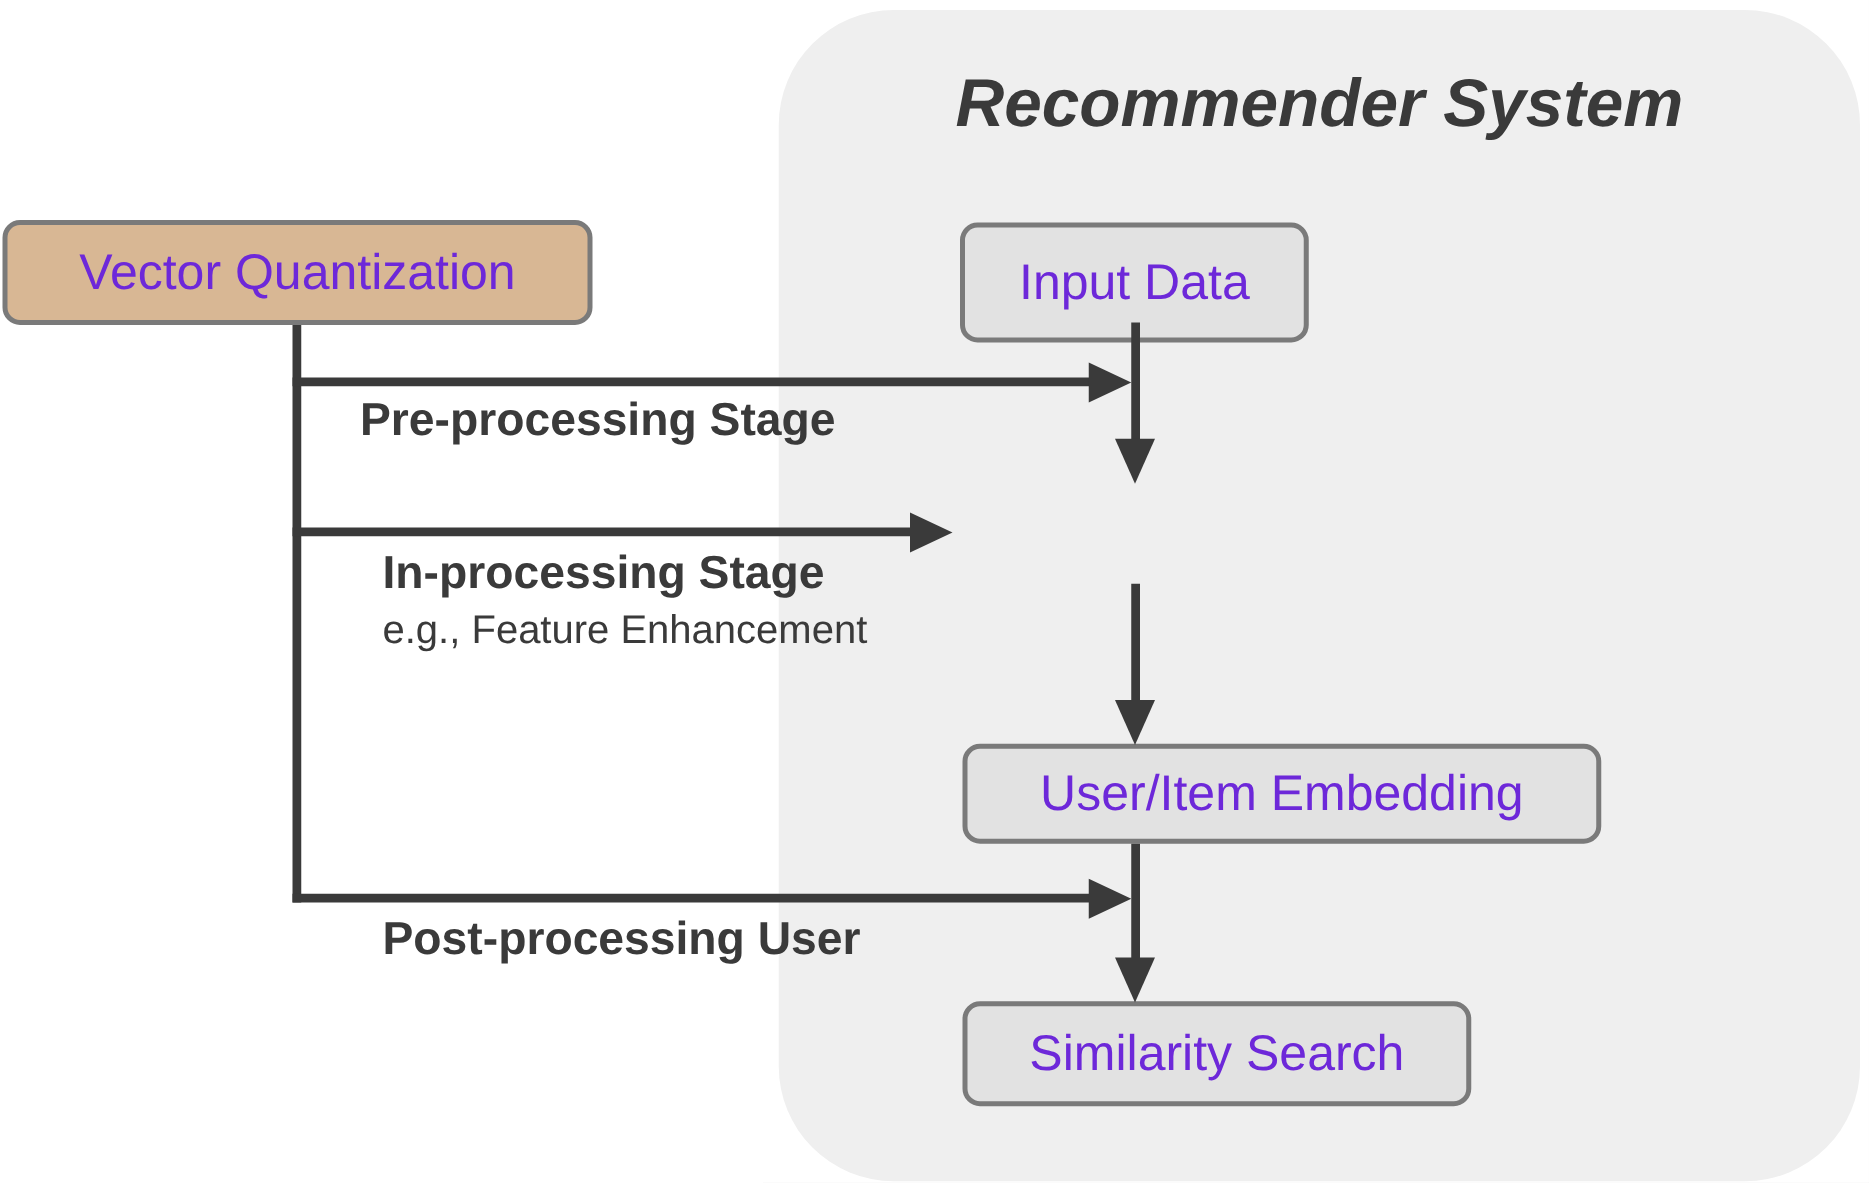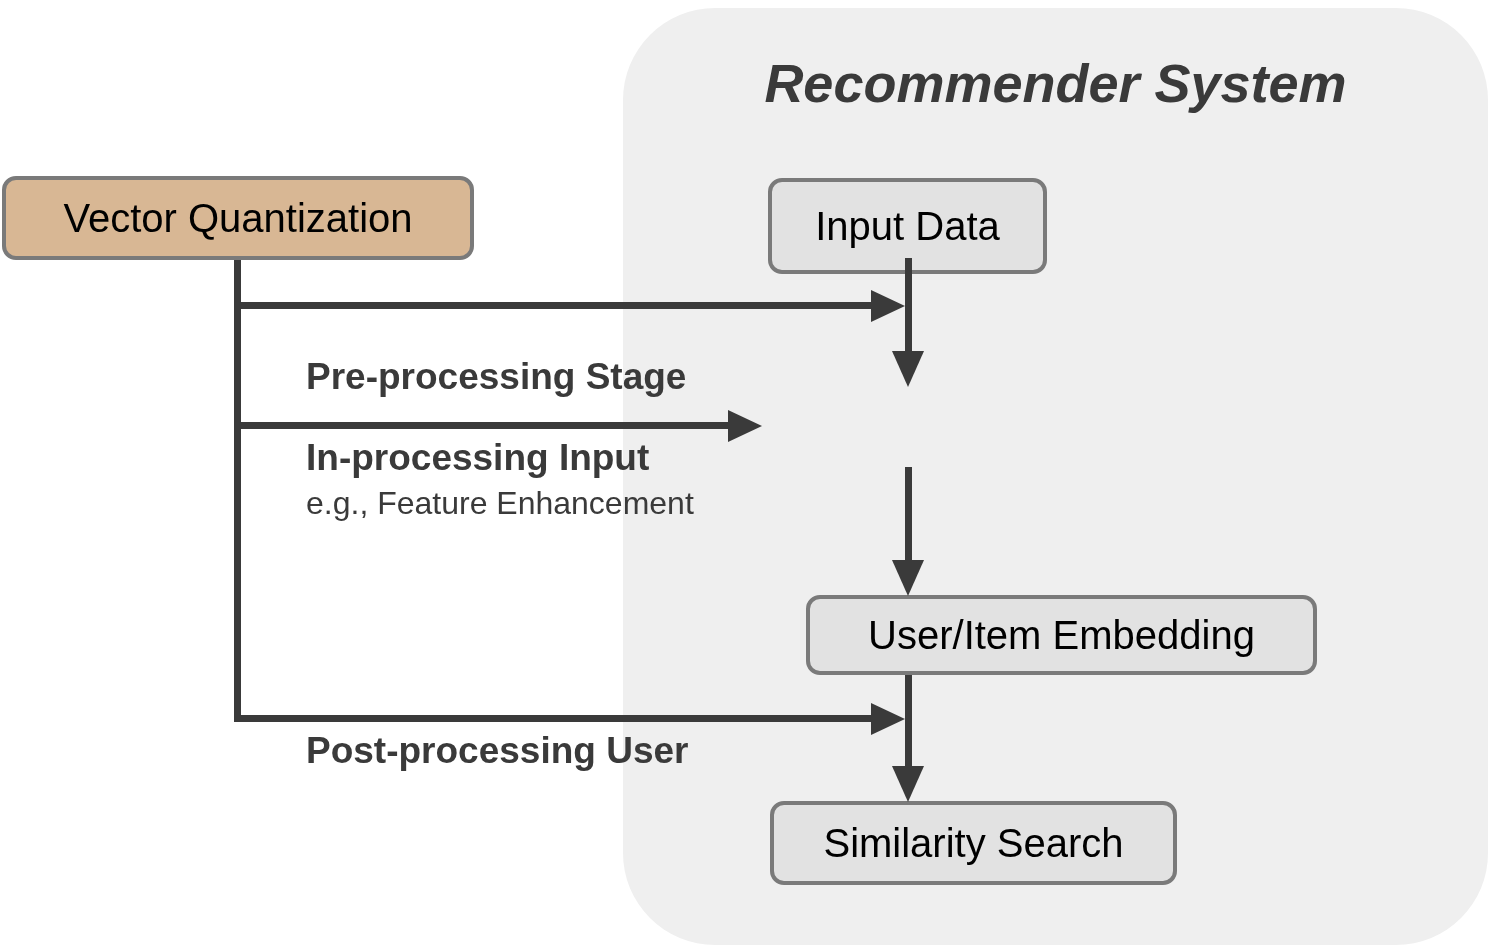--- a/index.html
+++ b/index.html
@@ -31,32 +31,32 @@
     font-style: italic;
     color: #3a3a3a;
     letter-spacing: 0px;
   }
   .node {
     position: absolute;
     box-sizing: border-box;
     border: 4px solid #7a7a7a;
     border-radius: 14px;
     background: #e2e2e2;
-    color: #000000;
+    color: #6d28d9;
     font-size: 40px;
     display: flex;
     align-items: center;
     justify-content: center;
     white-space: nowrap;
   }
   .node.tan { background: #d8b794; }
   .node.vq       { left: 2px;   top: 176px; width: 472px; height: 84px; }
   .node.input    { left: 768px; top: 178px; width: 279px; height: 96px; }
   .node.recmodel { left: 762px; top: 385px; width: 580px; height: 82px; }
-  .node.embed    { left: 770px; top: 595px; width: 511px; height: 80px; margin-left: 36px; }
+  .node.embed    { left: 770px; top: 595px; width: 511px; height: 80px; }
   .node.simsrch  { left: 770px; top: 801px; width: 407px; height: 84px; }
 
   .hline, .vline { position: absolute; background: #3a3a3a; }
   .hline { height: 7px; }
   .vline { width: 7px; }
 
   .arrow-right {
     position: absolute;
     width: 0; height: 0;
     border-left: 34px solid #3a3a3a;
@@ -120,20 +120,20 @@
 
   <div class="vline" style="left:905px; top:258px; height:95px;"></div>
   <div class="arrow-down" style="left:892px; top:351px;"></div>
 
   <div class="vline" style="left:905px; top:467px; height:94px;"></div>
   <div class="arrow-down" style="left:892px; top:560px;"></div>
 
   <div class="vline" style="left:905px; top:675px; height:92px;"></div>
   <div class="arrow-down" style="left:892px; top:766px;"></div>
 
-  <div class="stage-title" style="left:306px; top:315px;margin-top:41px;">Pre-processing Stage</div>
+  <div class="stage-title" style="left:288px; top:315px;">Pre-processing Stage</div>
 
-  <div class="stage-title" style="left:306px; top:437px;">In-processing Input</div>
+  <div class="stage-title" style="left:306px; top:437px;">In-processing Stage</div>
   <div class="stage-example" style="left:306px; top:485px;">e.g., Feature Enhancement</div>
 
   <div class="stage-title" style="left:306px; top:730px;">Post-processing User</div>
 
 </div>
 
 </body></html>

